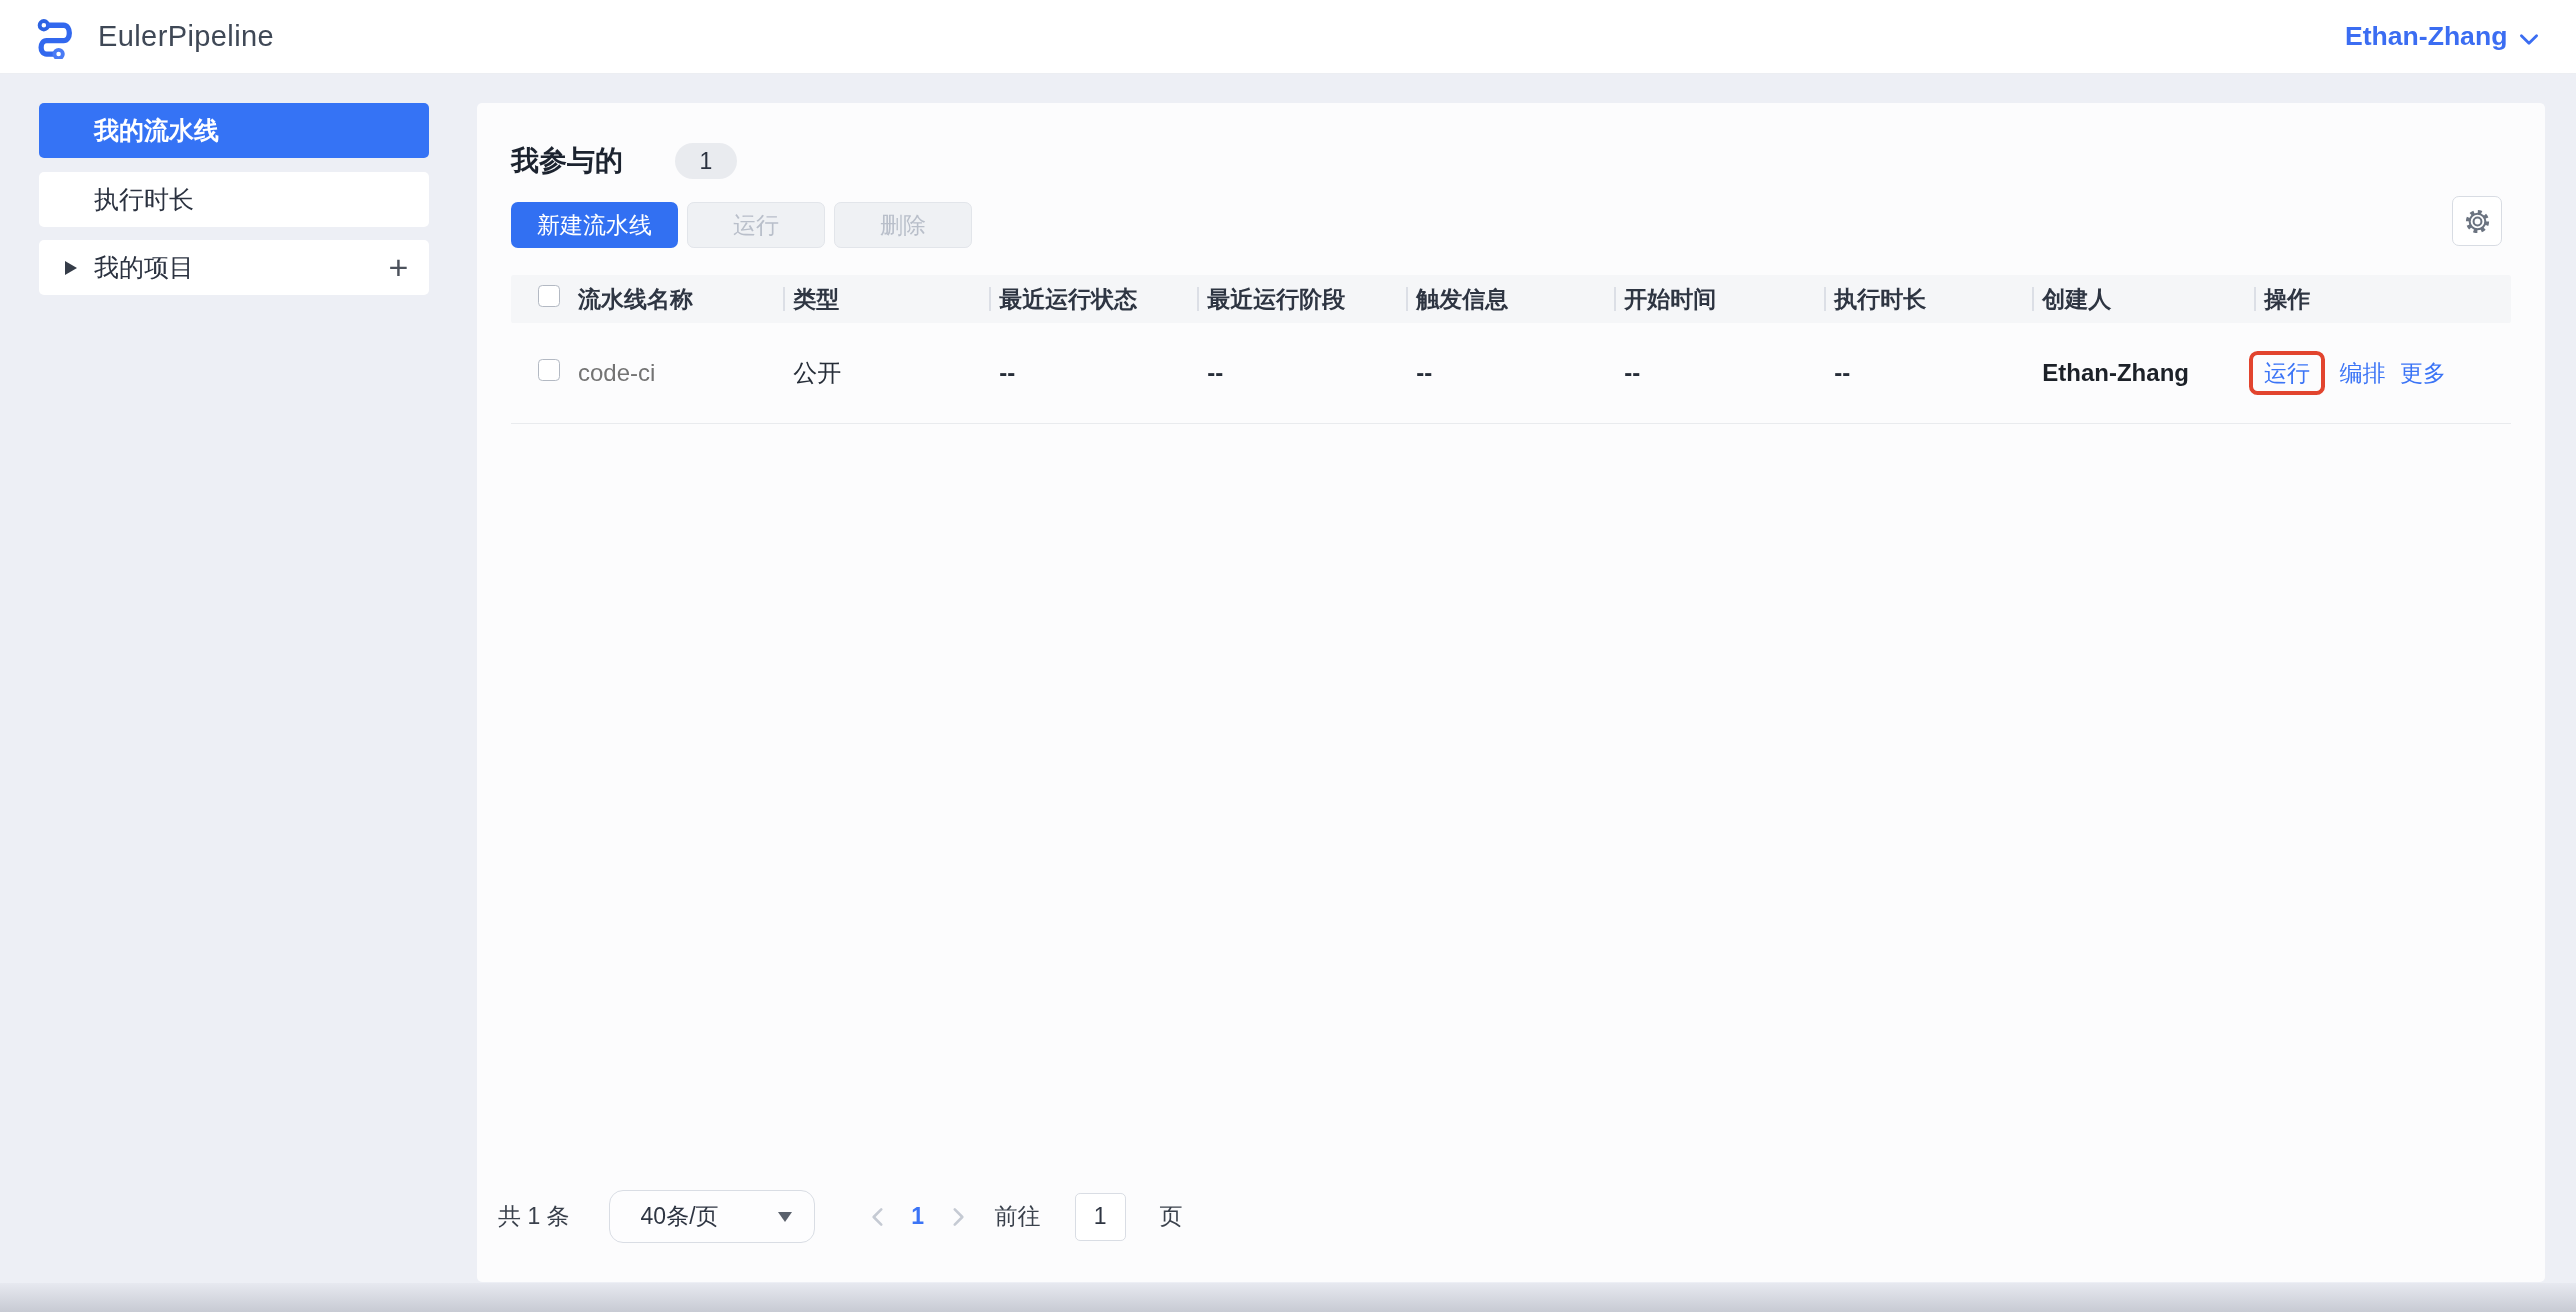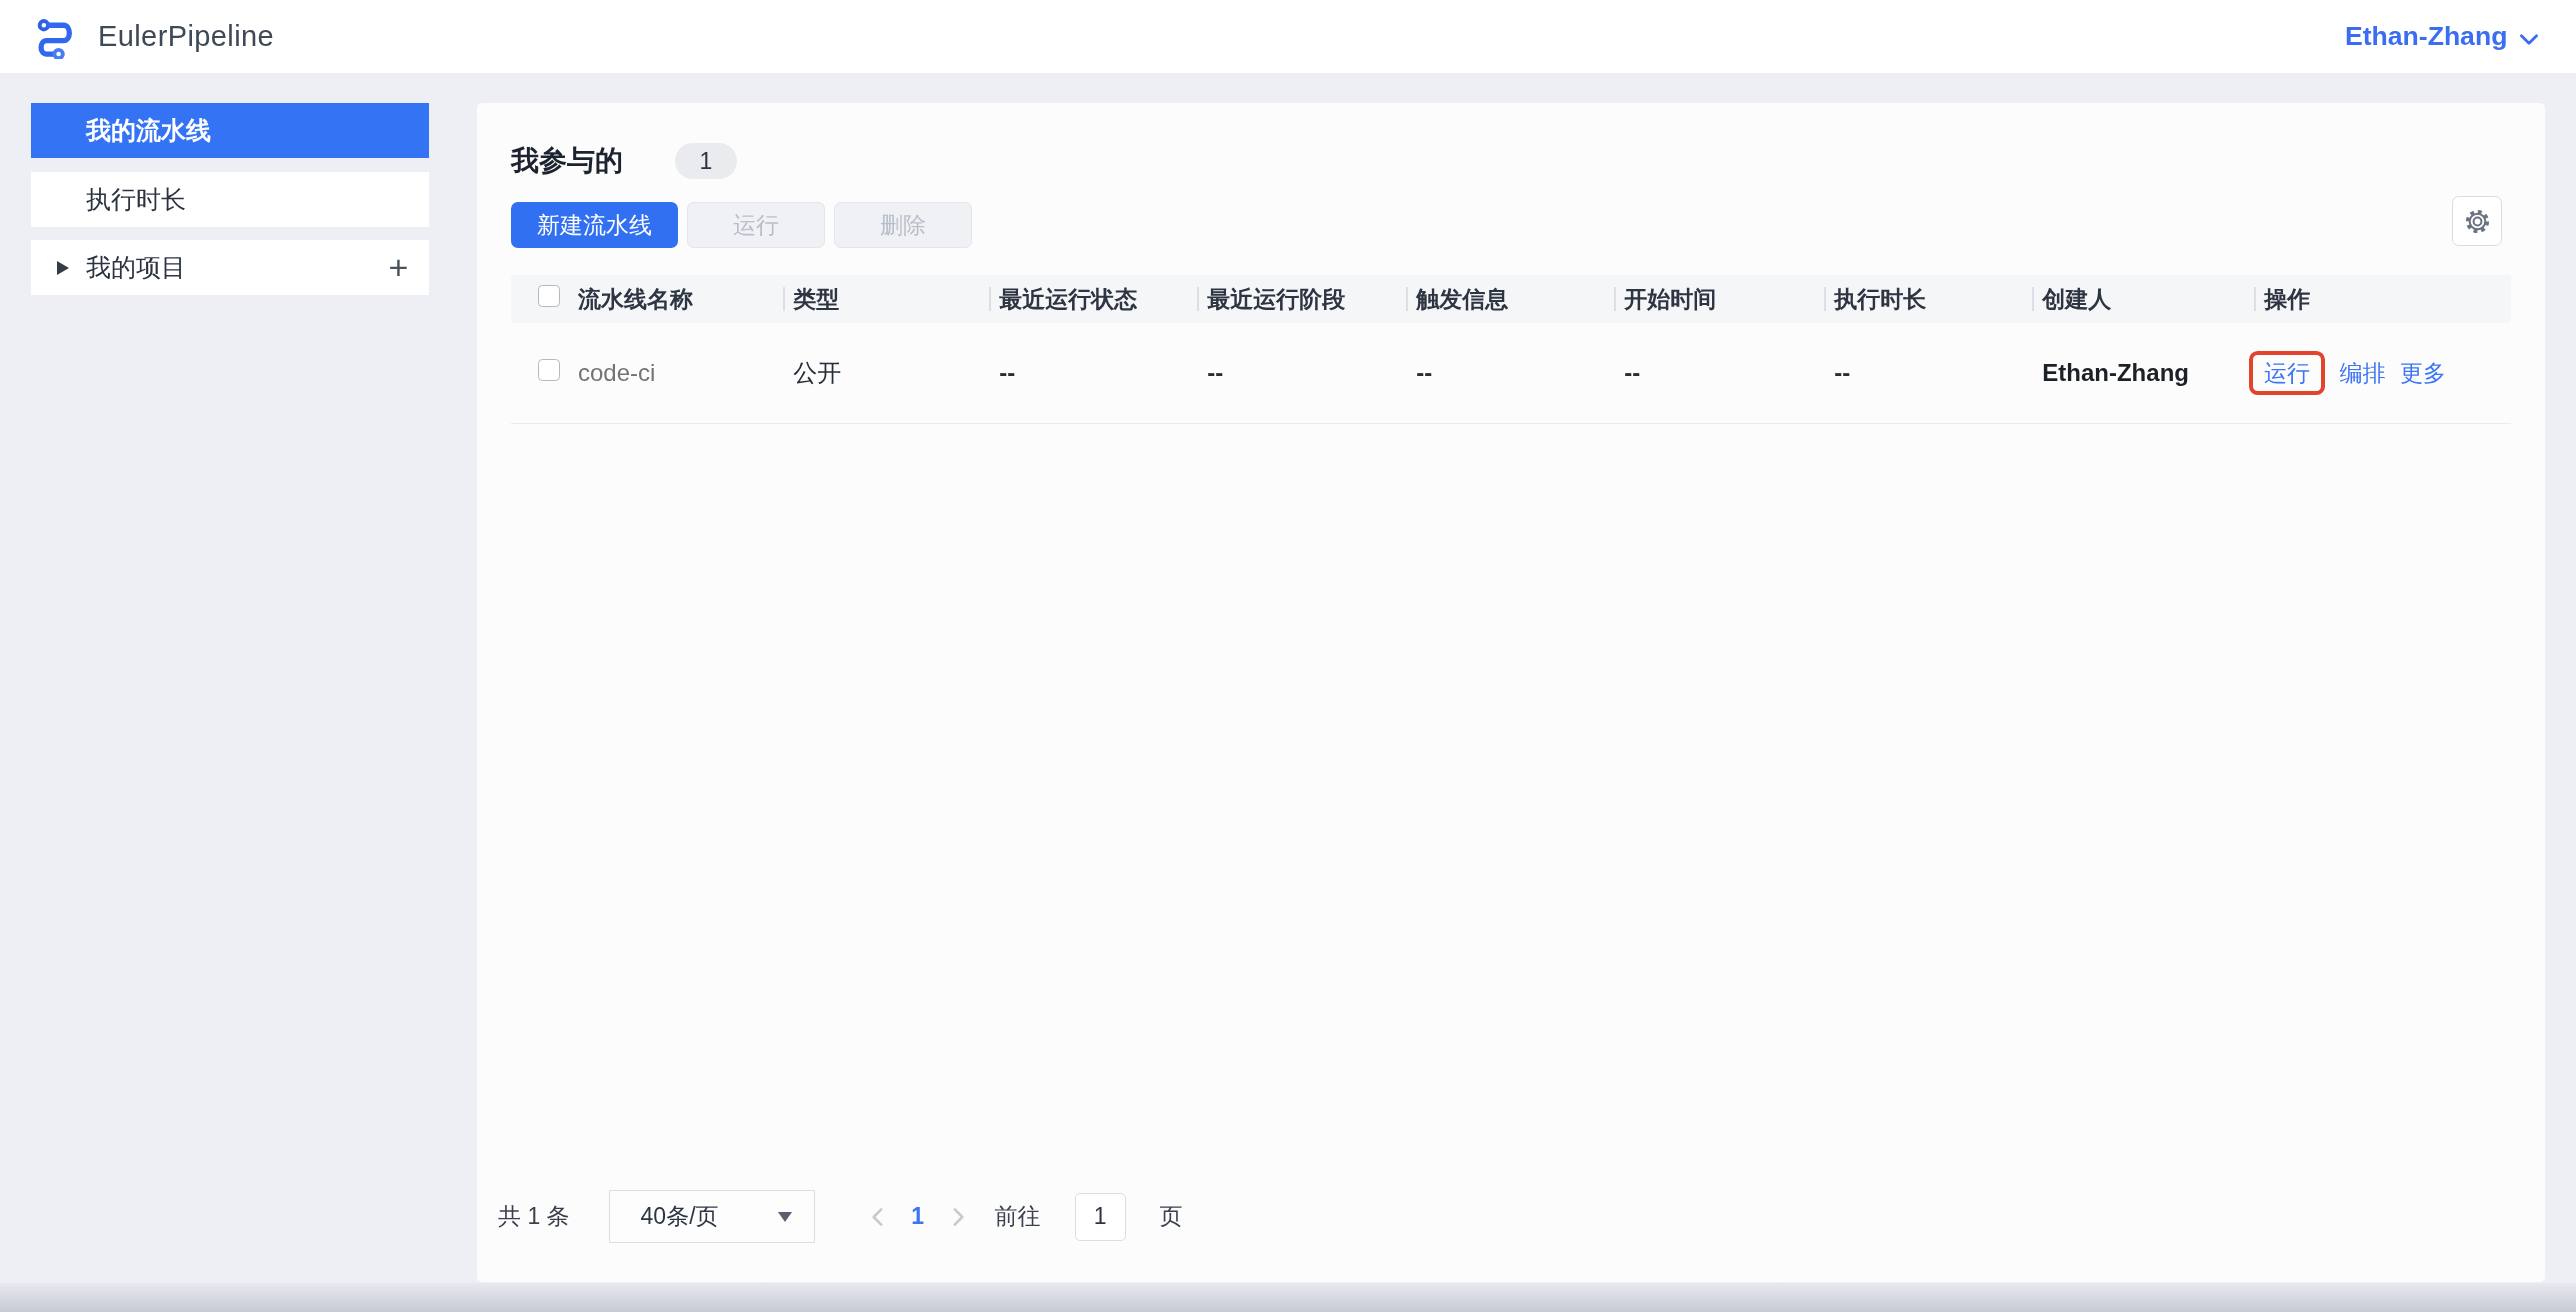--- a/index.html
+++ b/index.html
@@ -23,23 +23,23 @@
   .user-menu { margin-left: auto; display: flex; align-items: center; gap: 8.6px; cursor: pointer; }
   .user-name { font-size: 26.6px; font-weight: 700; color: #3b6df2; }
   .chevron-down { width: 26px; height: 26px; margin-top: 5.1px; }
 
   
   .content { position: absolute; top: 103px; left: 31px; right: 31px; bottom: 30px; display: flex; }
 
   
   .sidebar { width: 398px; flex: 0 0 398px; display: flex; flex-direction: column; gap: 13.7px; }
   .side-item {
-    position: relative; height: 55px; border-radius: 0; background: #ffffff;
+    position: relative; height: 55px; border-radius: 5px; background: #ffffff;
     display: flex; align-items: center; padding-left: 55px;
-    font-size: 25px; font-weight: 500; color: #2b3240; cursor: pointer;
+    font-size: 25px; font-weight: 500; color: #2b3240; cursor: pointer; margin-left: 8px;
   }
   .side-item.active { background: #3573f5; color: #ffffff; font-weight: 600; }
   .tri-icon {
     position: absolute; left: 26px; top: 50%; transform: translateY(-50%);
     width: 0; height: 0; border-top: 7.7px solid transparent; border-bottom: 7.7px solid transparent;
     border-left: 12px solid #353c48;
   }
   .plus-icon {
     position: absolute; right: 20.6px; top: 50%; transform: translateY(-54%);
     font-size: 34px; font-weight: 300; color: #4c525c; line-height: 1;
@@ -104,21 +104,21 @@
     padding: 2.6px 11px; margin: -2.6px 0 -2.6px -15.4px;
   }
 
   
   .pagination {
     position: absolute; left: 21px; bottom: 39px;
     display: flex; align-items: center; font-size: 23px; color: #3a414c;
   }
   .total-text { margin-right: 39px; }
   .page-size-select {
-    width: 206px; height: 53px; border: 1.7px solid #d9dde4; border-radius: 1px;
+    width: 206px; height: 53px; border: 1.7px solid #d9dde4; border-radius: 14px;
     display: flex; align-items: center; padding-left: 31px; cursor: pointer;
     font-weight: 500; color: #2e3542; background: #fdfdfe;
   }
   .select-caret {
     margin-left: auto; margin-right: 22px;
     width: 0; height: 0; border-left: 7.7px solid transparent; border-right: 7.7px solid transparent;
     border-top: 10.3px solid #5a616c;
   }
   .chev { width: 26px; height: 26px; cursor: pointer; }
   .chev.prev { margin-left: 50px; }

